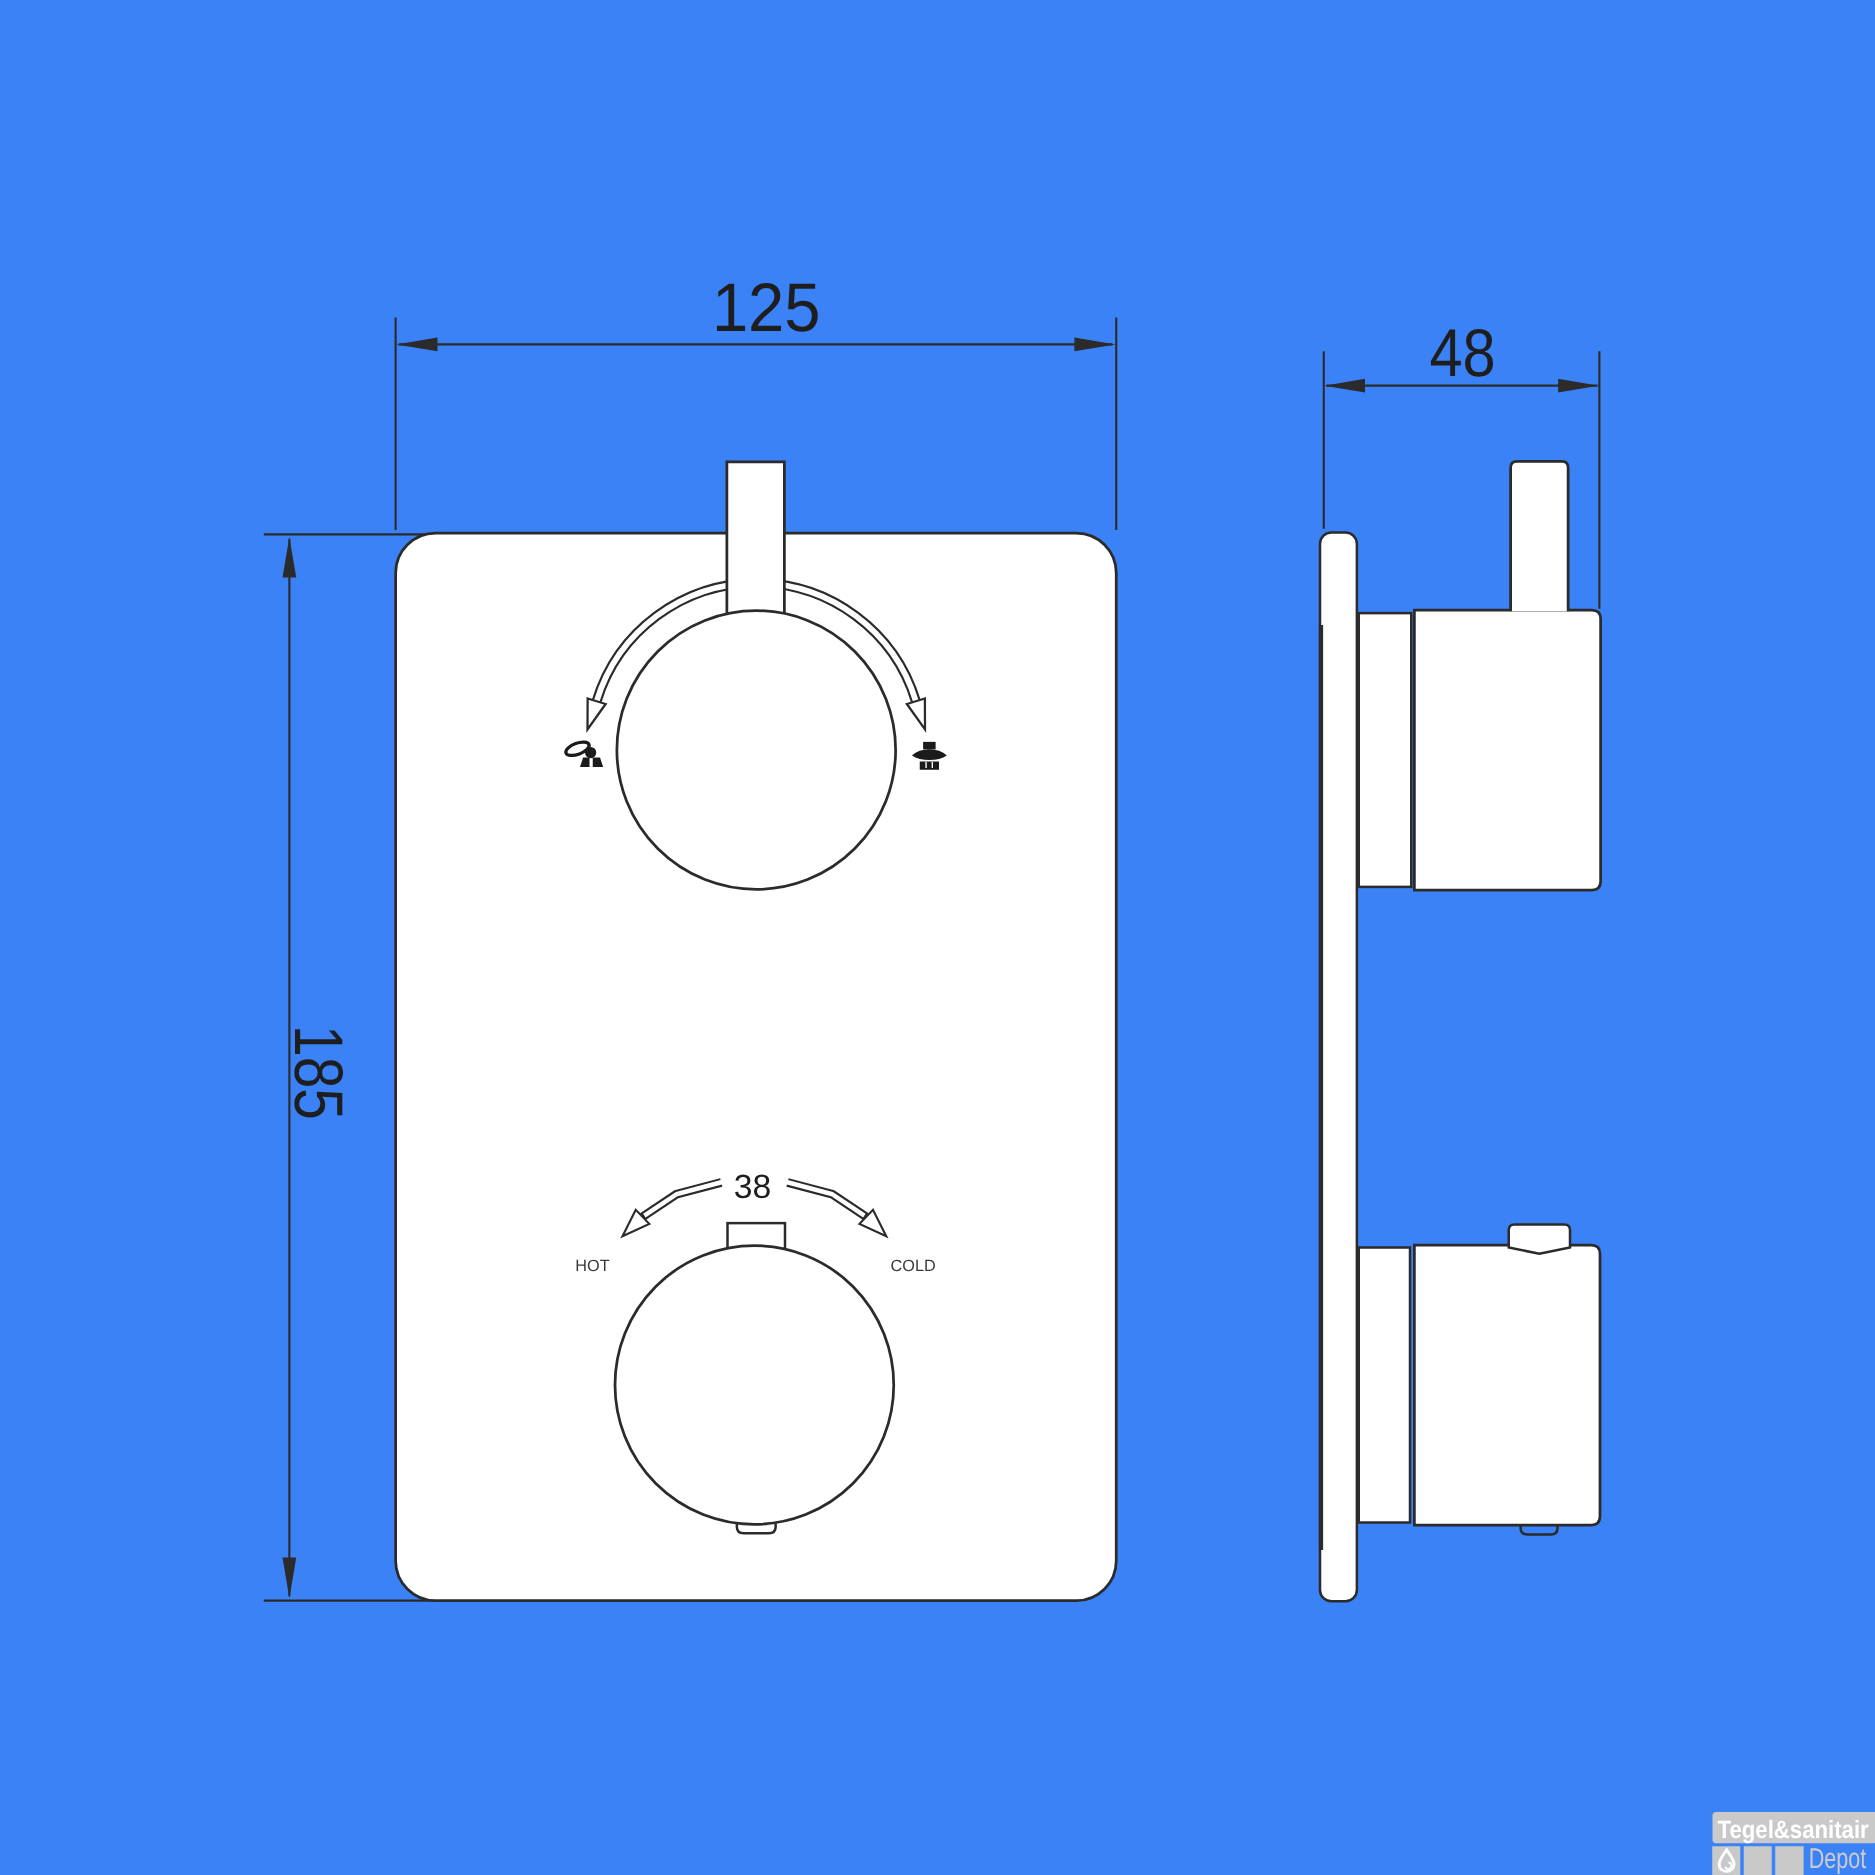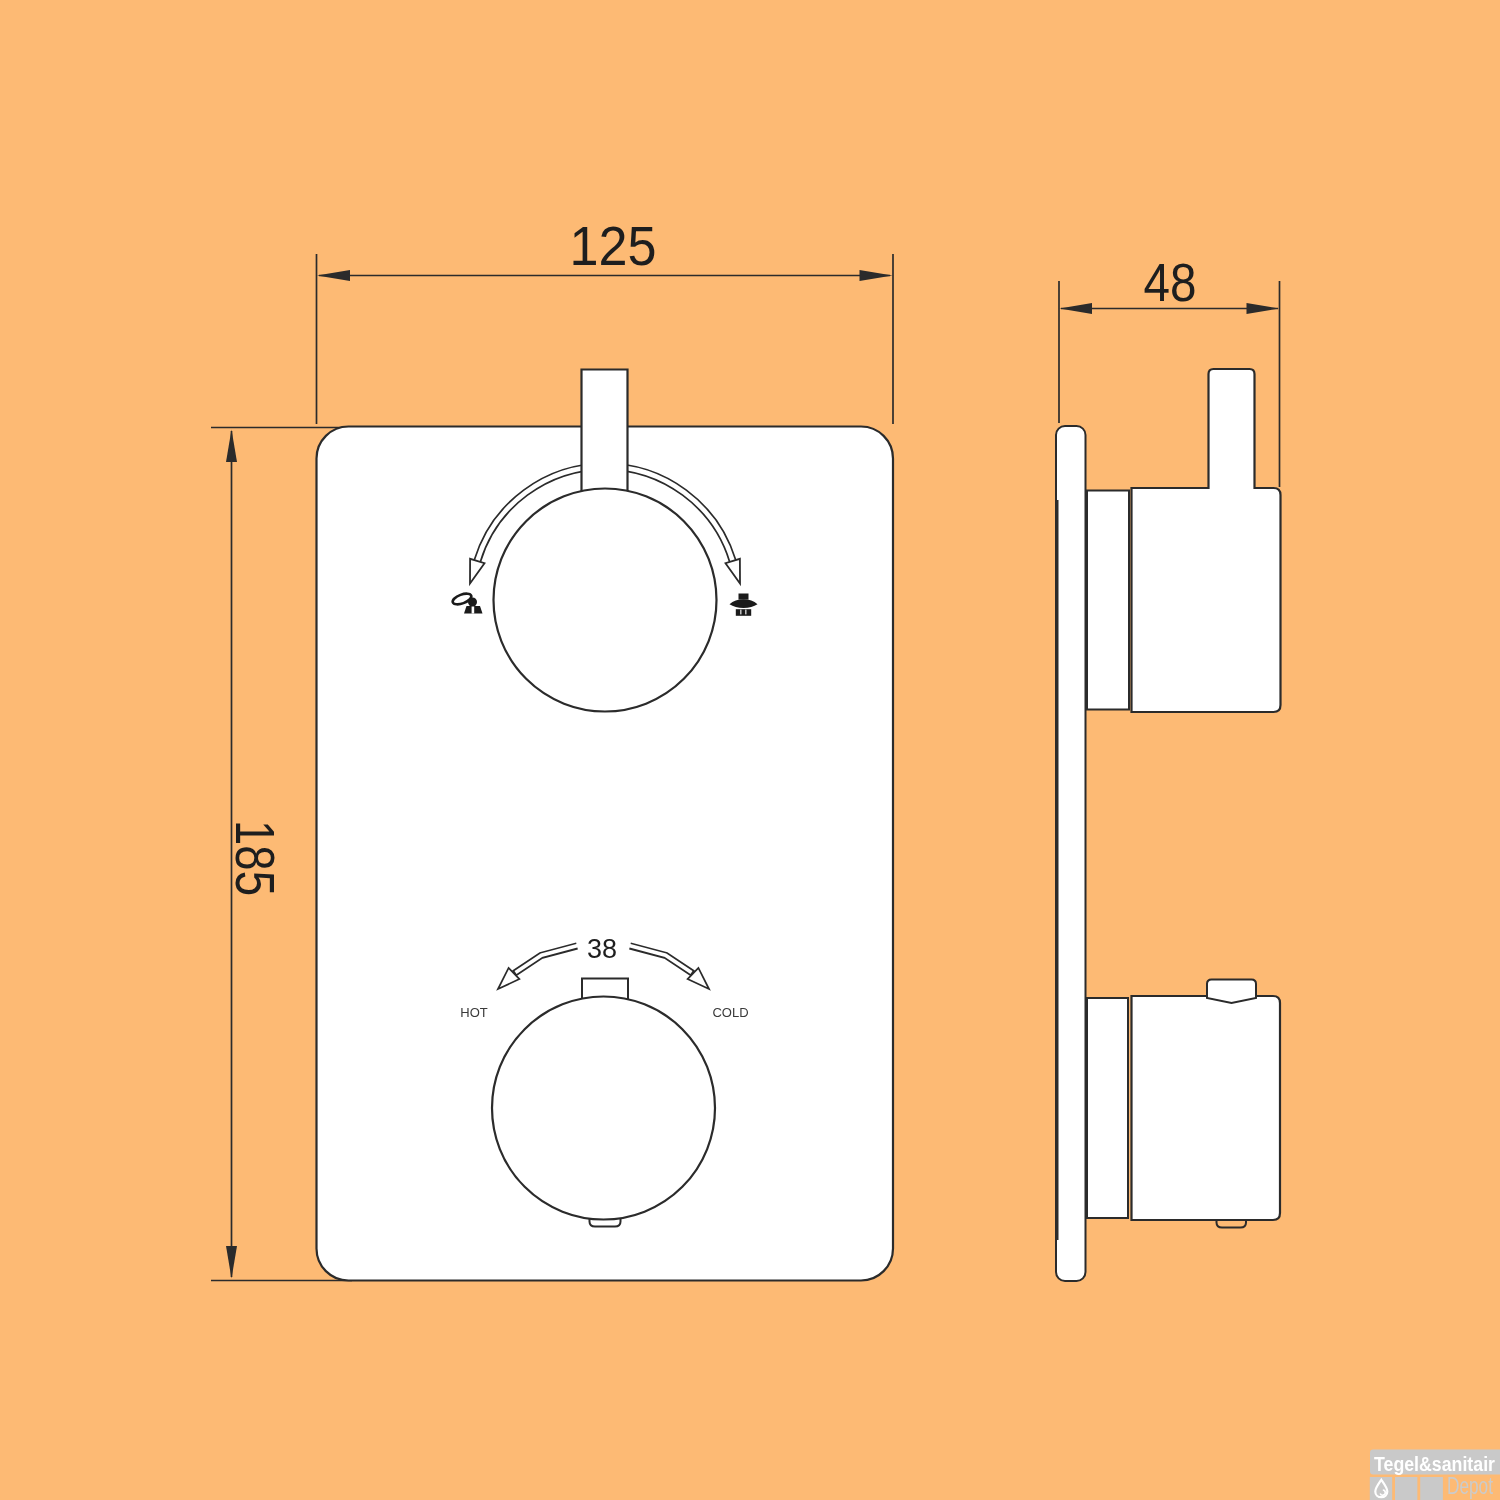--- a/index.html
+++ b/index.html
@@ -1,16 +1,16 @@
 <!DOCTYPE html>
 <html><head>
 <meta charset="utf-8">
 <style>
   html,body{margin:0;padding:0;background:#ffffff;}
-  .page{width:1500px;height:1500px;position:relative;background:#fdba74;font-family:"Liberation Sans",sans-serif;}
+  .page{width:1500px;height:1500px;position:relative;background:#3b82f6;font-family:"Liberation Sans",sans-serif;}
   svg{display:block;}
 </style>
 </head>
 <body>
 
 <div class="page">
 <svg width="1500" height="1500" viewBox="0 0 1500 1500">
   <g stroke-linecap="butt" stroke-linejoin="miter">
 
   <line x1="316.5" y1="254" x2="316.5" y2="424" stroke="#2b2b2b" stroke-width="1.7"></line>

